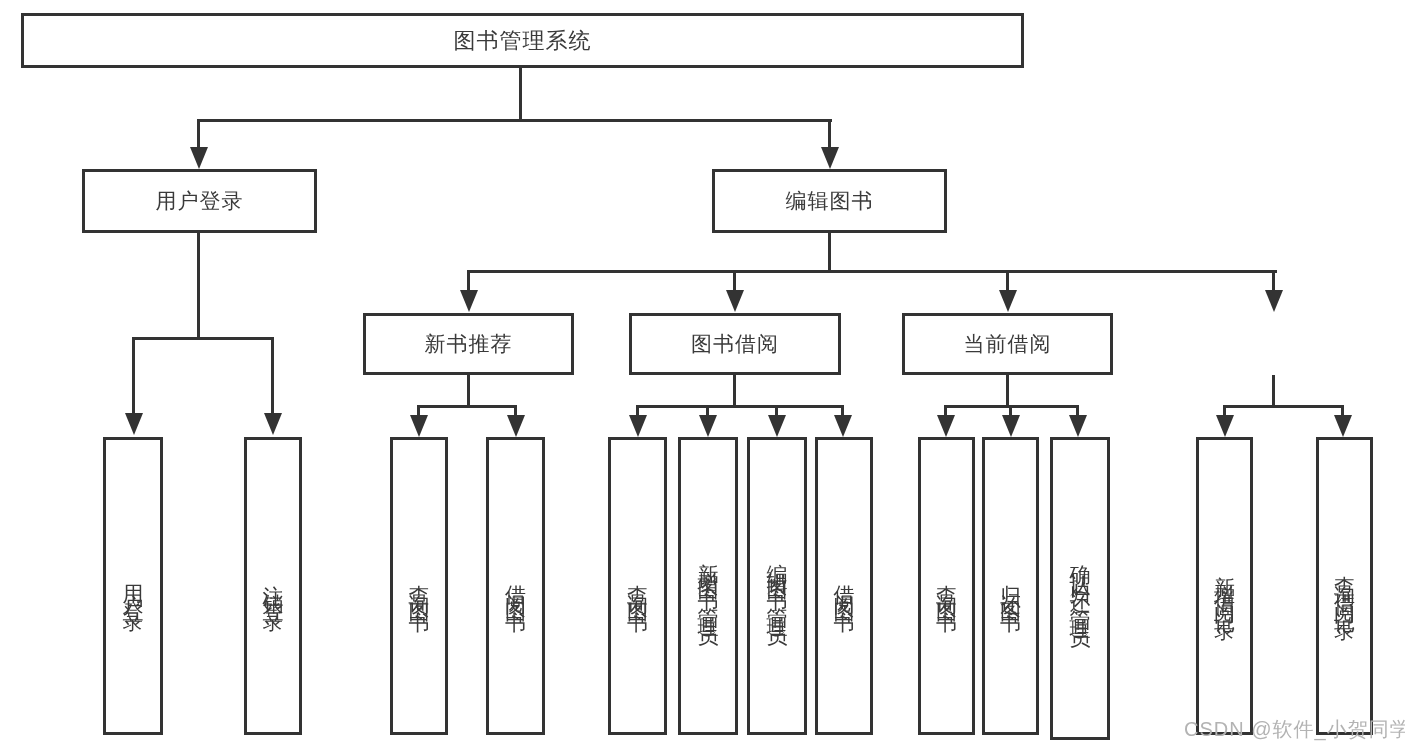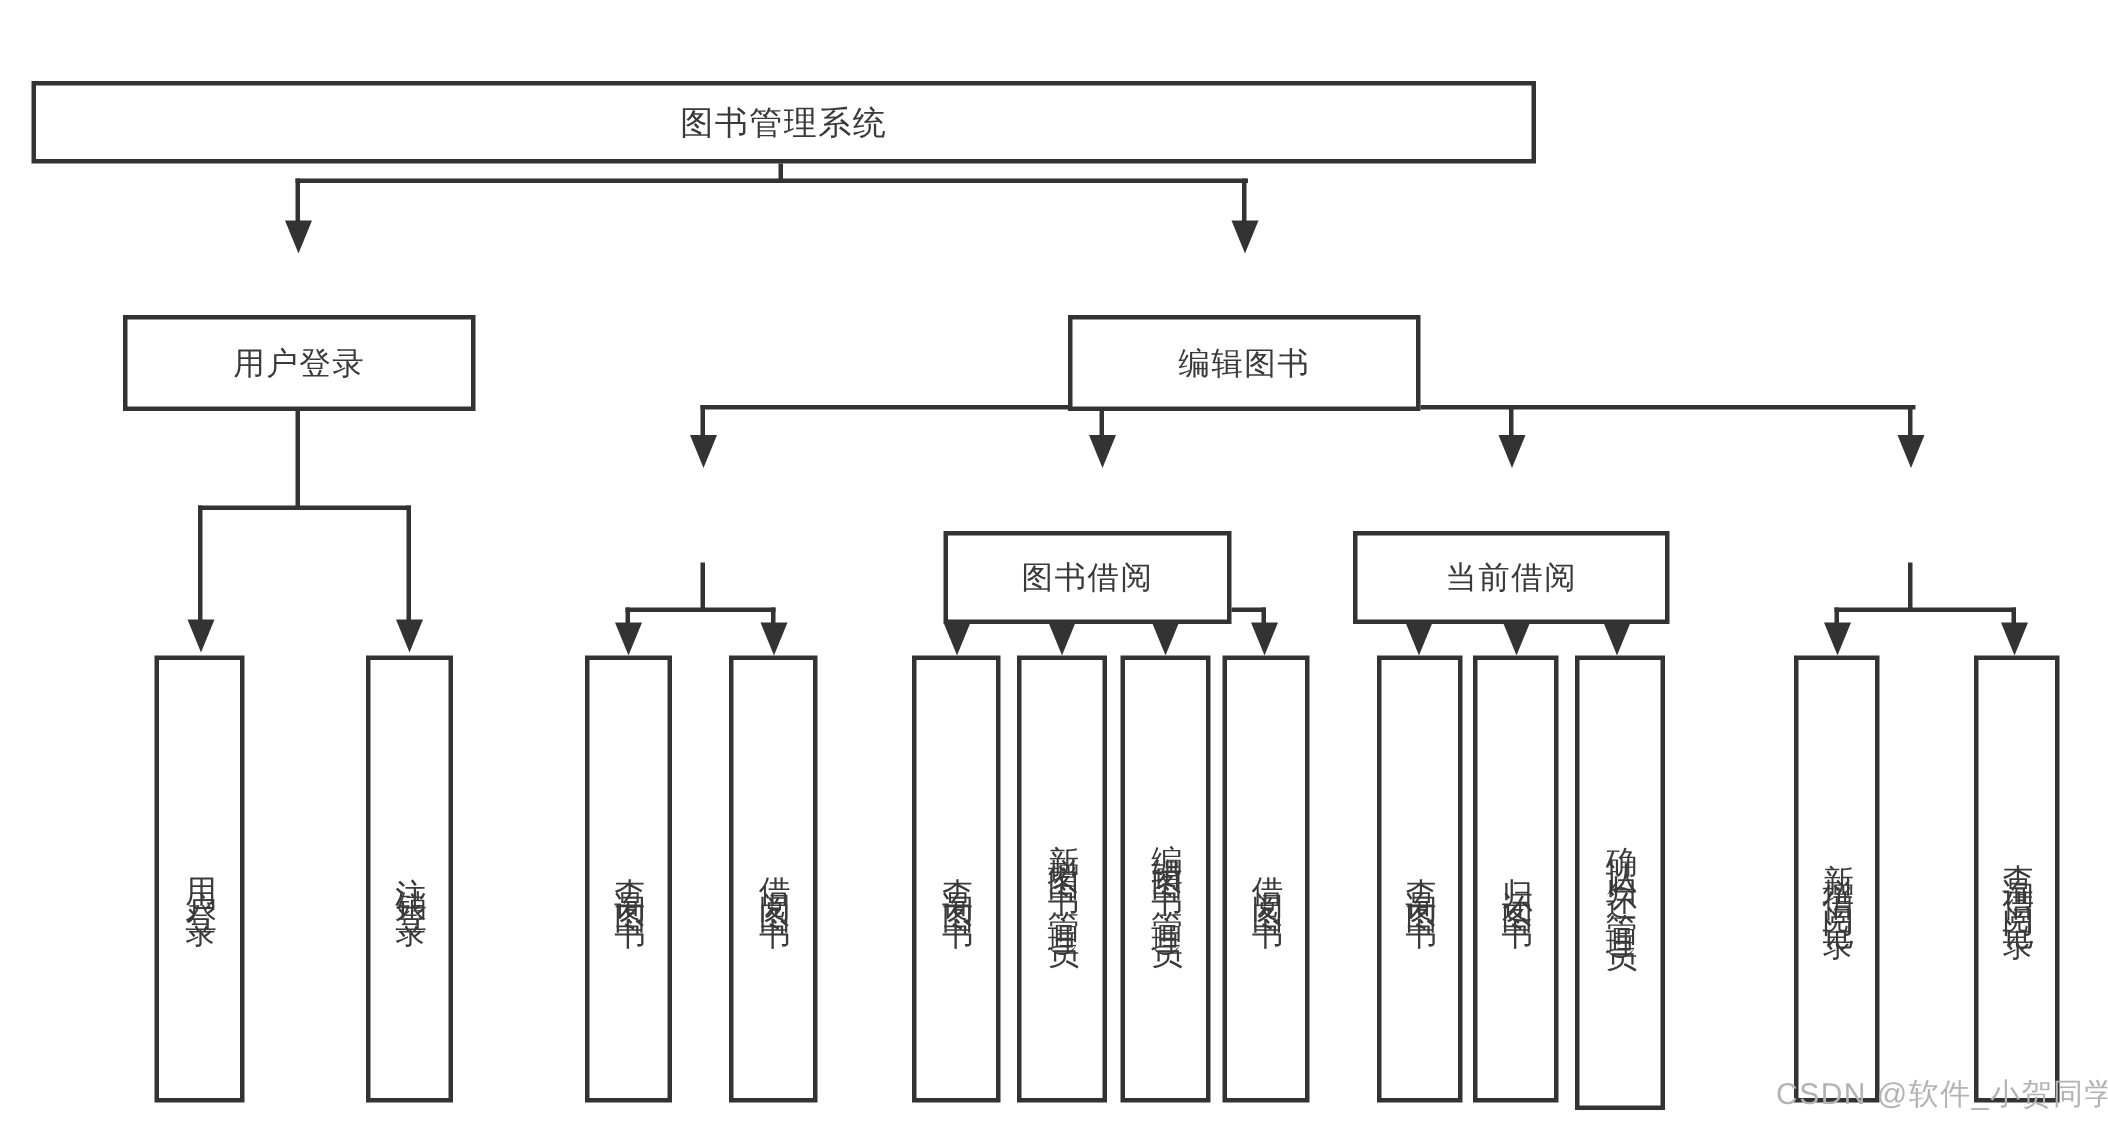--- a/index.html
+++ b/index.html
@@ -21,21 +21,20 @@
     background: #ffffff;
     border: 3px solid #333333;
     box-sizing: border-box;
     display: flex;
     align-items: center;
     justify-content: center;
     color: #3a3a3a;
     font-size: 21px;
     letter-spacing: 1px;
     z-index: 2;
-    margin-top: 41px;
   }
   .leaf {
     position: absolute;
     background: #ffffff;
     border: 3px solid #333333;
     box-sizing: border-box;
     display: flex;
     align-items: center;
     justify-content: center;
     color: #3a3a3a;
@@ -109,21 +108,24 @@
   <div class="line" style="left:467px; top:270px;  width:810px; height:3px;"></div>
   <div class="line" style="left:467px; top:270px;  width:3px;   height:22px;"></div>
   <div class="arrow" style="left:460px; top:290px;"></div>
   <div class="line" style="left:733px; top:270px;  width:3px;   height:22px;"></div>
   <div class="arrow" style="left:726px; top:290px;"></div>
   <div class="line" style="left:1006px; top:270px; width:3px;   height:22px;"></div>
   <div class="arrow" style="left:999px; top:290px;"></div>
   <div class="line" style="left:1272px; top:270px; width:3px;   height:22px;"></div>
   <div class="arrow" style="left:1265px; top:290px;"></div>
 
-  <div class="node" style="left:629px; top:313px; width:192px; height:62px;">
+  <div class="node" style="left:363px; top:313px; width:211px; height:62px;">
+    <span>新书推荐</span>
+  </div>
+  <div class="node" style="left:629px; top:313px; width:212px; height:62px;">
     <span>图书借阅</span>
   </div>
   <div class="node" style="left:902px; top:313px; width:211px; height:62px;">
     <span>当前借阅</span>
   </div>
 
   <div class="line" style="left:467px; top:375px; width:3px;  height:33px;"></div>
   <div class="line" style="left:417px; top:405px; width:100px; height:3px;"></div>
   <div class="line" style="left:417px; top:405px; width:3px;  height:12px;"></div>
   <div class="arrow" style="left:410px; top:415px;"></div>

